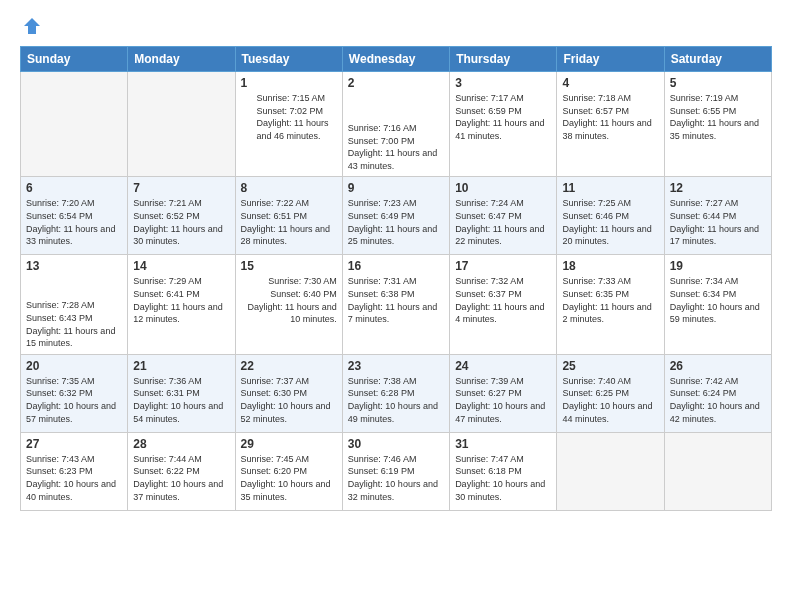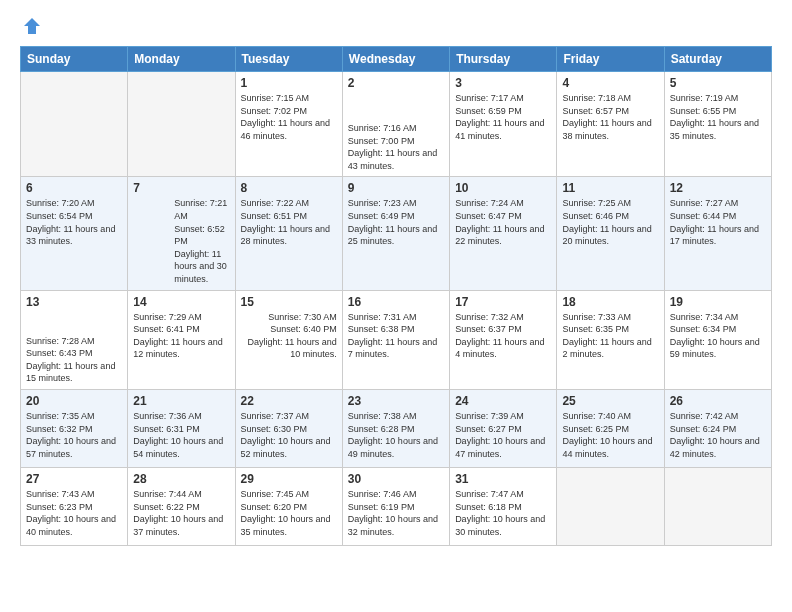--- a/index.html
+++ b/index.html
@@ -133,21 +133,21 @@
           <th>Friday</th>
           <th>Saturday</th>
         </tr>
     </thead>
     <tbody id="calendar-body">
     <tr>
           <td class="empty"></td>
           <td class="empty"></td>
           <td>
             <span class="day-num">1</span>
-            <div class="day-info" style="white-space: pre-line;">Sunrise: 7:15 AM
+            <div class="day-info" style="white-space: pre-line; margin-left: 16px;">Sunrise: 7:15 AM
 Sunset: 7:02 PM
 Daylight: 11 hours and 46 minutes.</div>
           </td>
           <td>
             <span class="day-num">2</span>
             <div class="day-info" style="white-space: pre-line; margin-top: 32px;">Sunrise: 7:16 AM
 Sunset: 7:00 PM
 Daylight: 11 hours and 43 minutes.</div>
           </td>
           <td>
@@ -171,21 +171,21 @@
         </tr>
         <tr>
           <td>
             <span class="day-num">6</span>
             <div class="day-info" style="white-space: pre-line;">Sunrise: 7:20 AM
 Sunset: 6:54 PM
 Daylight: 11 hours and 33 minutes.</div>
           </td>
           <td>
             <span class="day-num">7</span>
-            <div class="day-info" style="white-space: pre-line; margin-left: 41px;">Sunrise: 7:21 AM
+            <div class="day-info" style="white-space: pre-line;">Sunrise: 7:21 AM
 Sunset: 6:52 PM
 Daylight: 11 hours and 30 minutes.</div>
           </td>
           <td>
             <span class="day-num">8</span>
             <div class="day-info" style="white-space: pre-line;">Sunrise: 7:22 AM
 Sunset: 6:51 PM
 Daylight: 11 hours and 28 minutes.</div>
           </td>
           <td>

